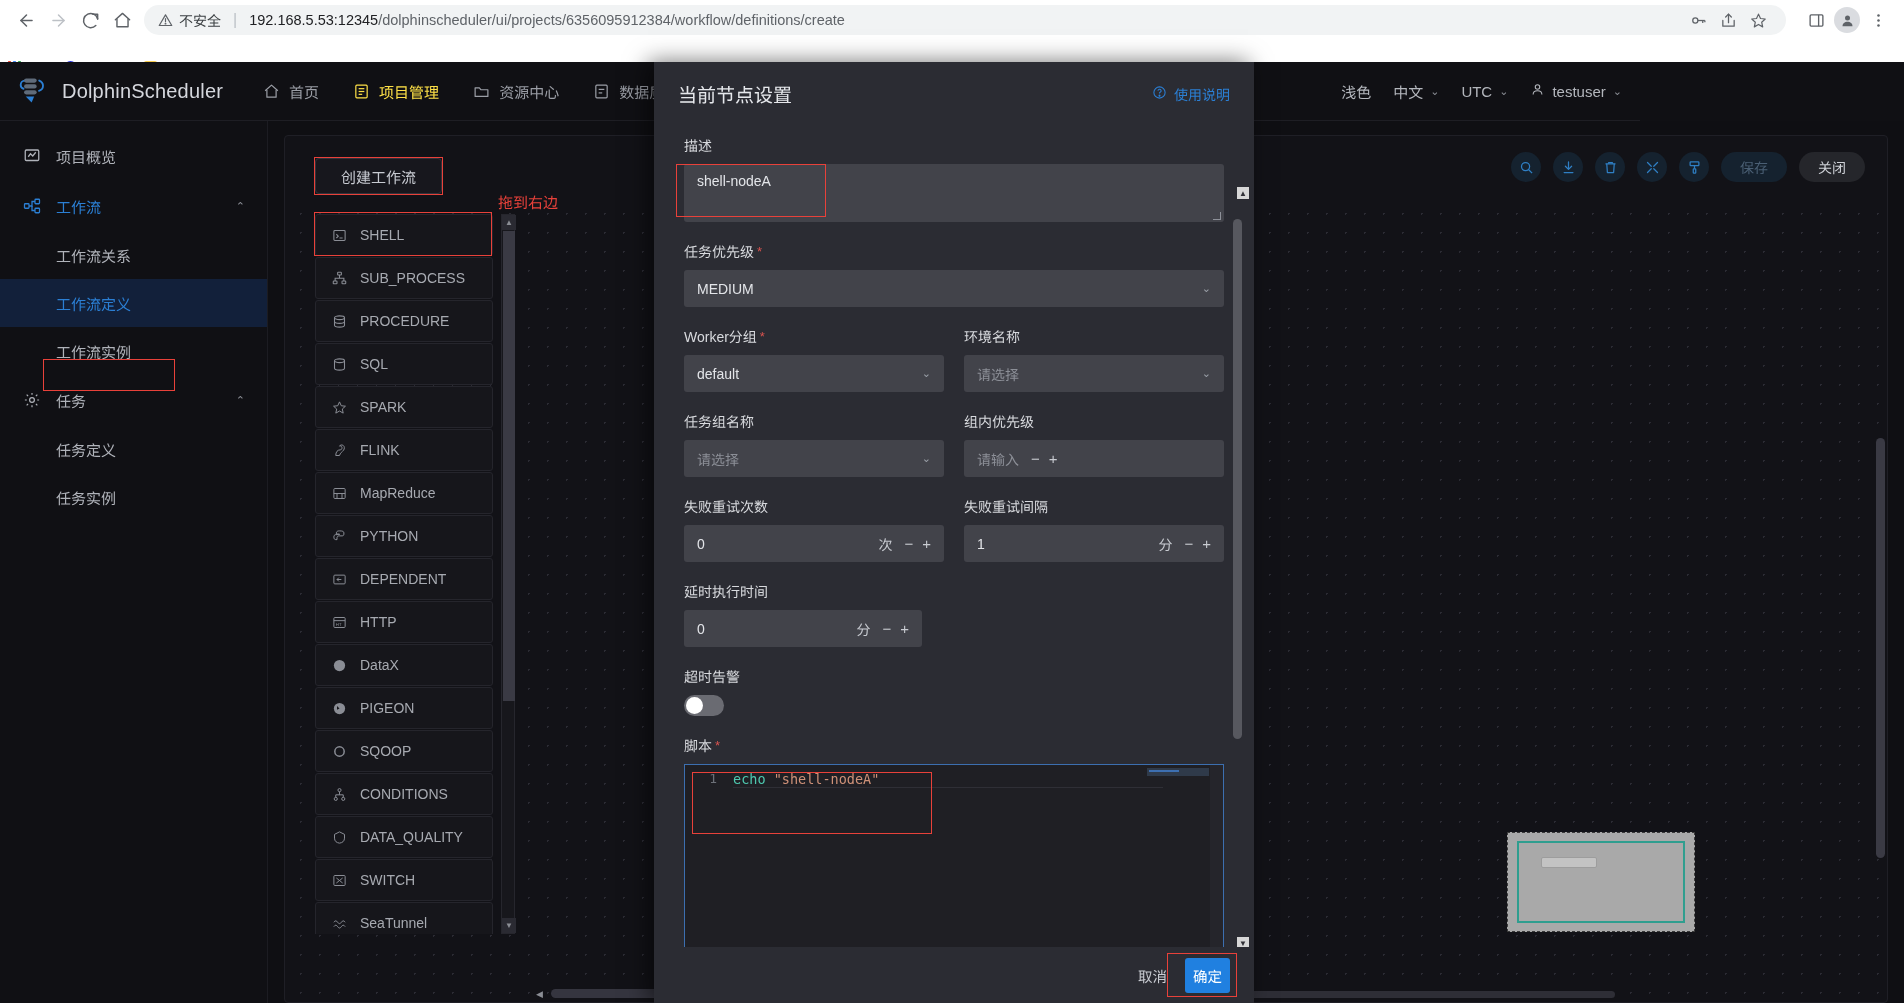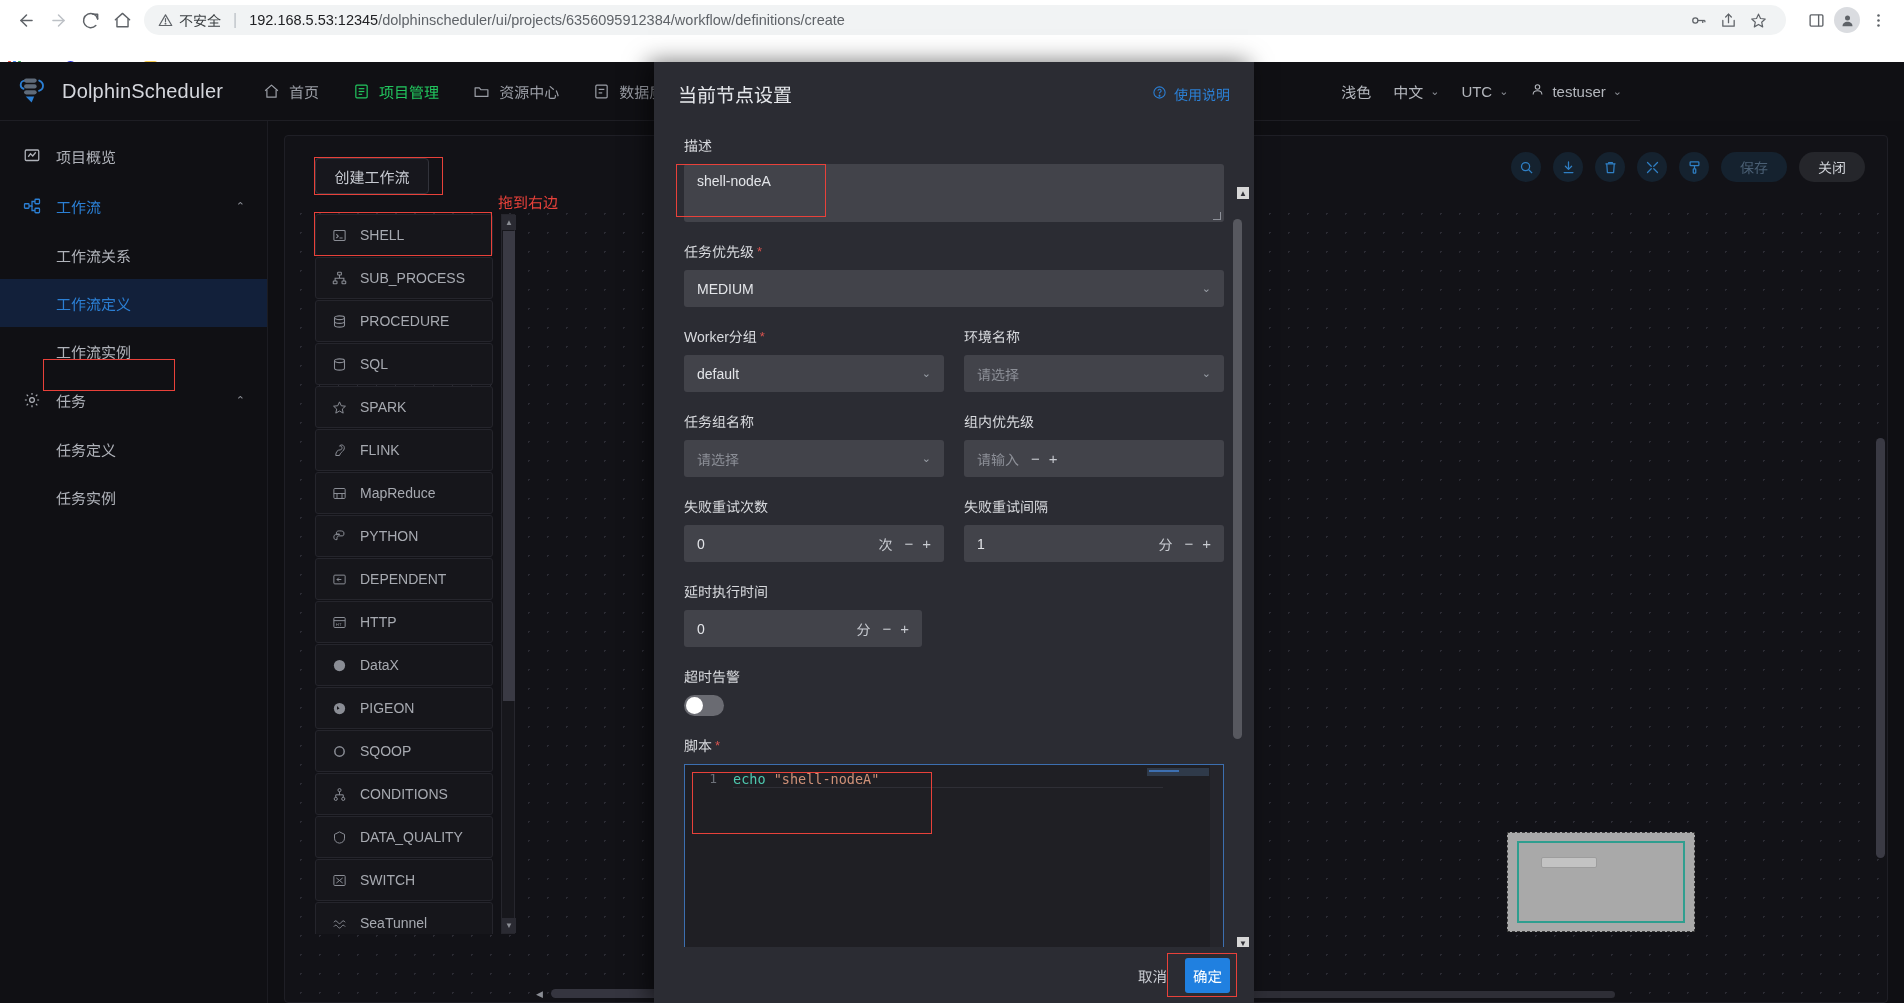--- a/index.html
+++ b/index.html
@@ -66,21 +66,21 @@
   }
   .topnav {
     position: absolute; top: 0; left: 0; width: 1640px; height: 59px;
     background: #101014; border-bottom: 1px solid #1e1e24;
     display: flex; align-items: center; padding: 0 18px;
   }
   .brand { display: flex; align-items: center; gap: 10px; margin-right: 40px; }
   .brand-name { font-size: 20px; color: #d5d7dd; letter-spacing: .2px; }
   .topnav-items { display: flex; align-items: center; gap: 34px; }
   .topnav-item { display: flex; align-items: center; gap: 9px; font-size: 15px; color: #9b9ea6; }
-  .topnav-item.active { color: #22c55e; justify-content: center; }
+  .topnav-item.active { color: #fde047; justify-content: center; }
   .topnav-item .ic { display: flex; color: inherit; }
   .topnav-right {
     margin-left: auto; display: flex; gap: 22px;
     font-size: 15px; color: #b4b7bd;
   }
   .tn-chip { display: flex; align-items: center; gap: 7px; }
   .caret { font-size: 11px; color: #8b8e95; }
 
   
   .sidebar {
@@ -152,21 +152,21 @@
     background: #2e2e36; border-radius: 4px;
   }
   .canvas-scroll-v {
     position: absolute; right: 2px; top: 240px; width: 9px; height: 640px;
     background: transparent;
   }
   .canvas-scroll-v .thumb {
     position: absolute; top: 0; width: 9px; height: 420px; background: #3a3a44; border-radius: 5px;
   }
   .create-wf {
-    position: absolute; left: 296px; top: 180px; width: 114px; height: 36px;
+    position: absolute; left: 296px; top: 180px; width: 127px; height: 36px;
     border: 1px solid #32333b; border-radius: 4px; background: #17171d;
     display: flex; align-items: center; justify-content: center;
     color: #c7cad1; font-size: 15px;
   }
   .drag-hint {
     position: absolute; left: 477px; top: 220px;
     color: #e8413a; font-size: 15px;
   }
   .task-list {
     position: absolute; left: 296px; top: 240px; width: 178px; height: 722px;

